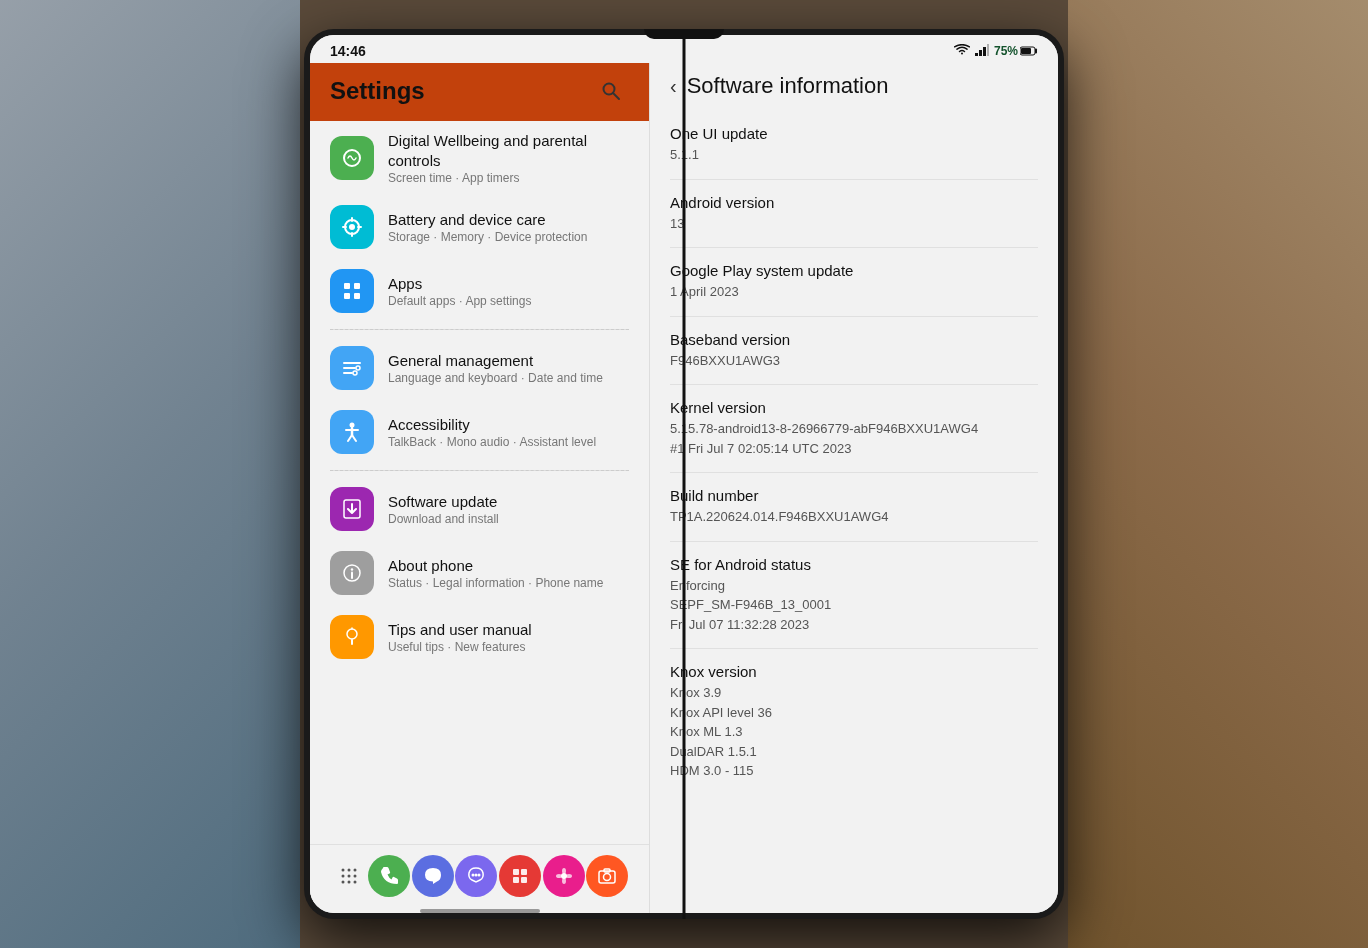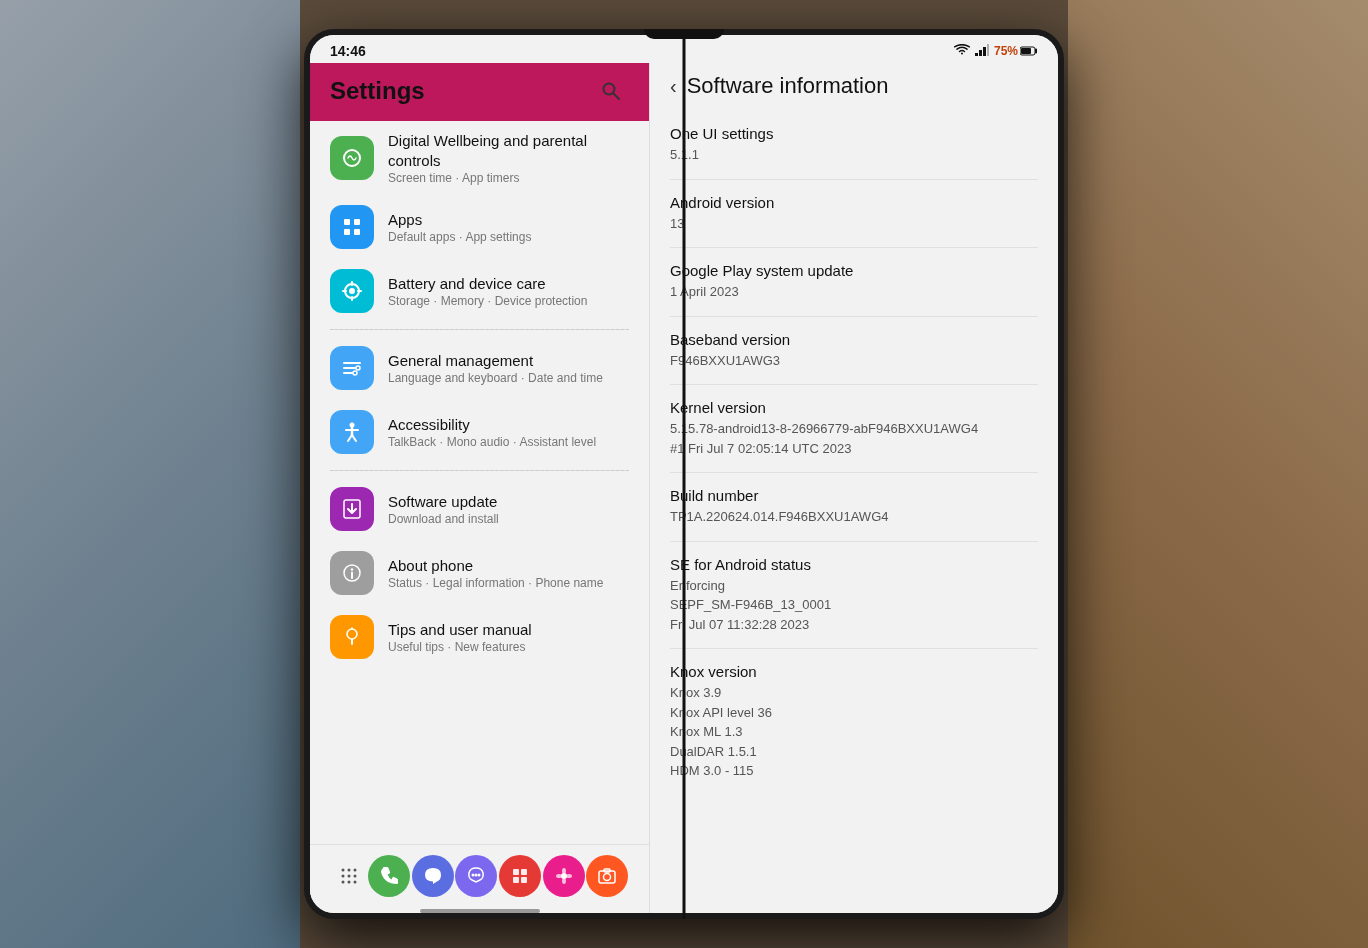--- a/index.html
+++ b/index.html
@@ -80,21 +80,21 @@
     .status-bar .time {
       font-size: 14px;
       font-weight: 700;
       color: #111;
     }
     .status-icons {
       display: flex;
       align-items: center;
       gap: 5px;
       font-size: 12px;
-      color: #c2410c;
+      color: #14532d;
     }
 
     
     .main-content {
       display: flex;
       flex: 1;
       overflow: hidden;
     }
 
     
@@ -106,21 +106,21 @@
       overflow: hidden;
       border-right: 1px solid #ddd;
       flex-shrink: 0;
     }
 
     .settings-header {
       display: flex;
       justify-content: space-between;
       align-items: center;
       padding: 10px 20px 12px;
-      background: #be185d;
+      background: #c2410c;
     }
     .settings-title {
       font-size: 24px;
       font-weight: 700;
       color: #111;
     }
     .search-icon-btn {
       width: 36px; height: 36px;
       display: flex; align-items: center; justify-content: center;
       font-size: 18px;
@@ -347,48 +347,48 @@
                 <path d="M7 11 Q9 7 11 11 Q13 15 15 11" fill="none" stroke="white" stroke-width="1.5" stroke-linecap="round"></path>
               </svg>
             </div>
             <div class="settings-text">
               <div class="settings-item-title">Digital Wellbeing and parental controls</div>
               <div class="settings-item-subtitle">Screen time · App timers</div>
             </div>
           </div>
 
           <div class="settings-item">
-            <div class="settings-icon icon-blue">
-              <svg width="22" height="22" viewBox="0 0 22 22">
-                <rect x="3" y="3" width="6" height="6" rx="1" fill="white"></rect>
-                <rect x="13" y="3" width="6" height="6" rx="1" fill="white"></rect>
-                <rect x="3" y="13" width="6" height="6" rx="1" fill="white"></rect>
-                <rect x="13" y="13" width="6" height="6" rx="1" fill="white"></rect>
-              </svg>
-            </div>
-            <div class="settings-text">
-              <div class="settings-item-title">Apps</div>
-              <div class="settings-item-subtitle">Default apps · App settings</div>
-            </div>
-          </div>
-
-          <div class="settings-item">
             <div class="settings-icon icon-teal">
               <svg width="22" height="22" viewBox="0 0 22 22">
                 <circle cx="11" cy="11" r="7" fill="none" stroke="white" stroke-width="2"></circle>
                 <circle cx="11" cy="11" r="3" fill="white"></circle>
                 <line x1="11" y1="2" x2="11" y2="5" stroke="white" stroke-width="2" stroke-linecap="round"></line>
                 <line x1="11" y1="17" x2="11" y2="20" stroke="white" stroke-width="2" stroke-linecap="round"></line>
                 <line x1="2" y1="11" x2="5" y2="11" stroke="white" stroke-width="2" stroke-linecap="round"></line>
                 <line x1="17" y1="11" x2="20" y2="11" stroke="white" stroke-width="2" stroke-linecap="round"></line>
               </svg>
             </div>
             <div class="settings-text">
               <div class="settings-item-title">Battery and device care</div>
               <div class="settings-item-subtitle">Storage · Memory · Device protection</div>
+            </div>
+          </div>
+
+          <div class="settings-item">
+            <div class="settings-icon icon-blue">
+              <svg width="22" height="22" viewBox="0 0 22 22">
+                <rect x="3" y="3" width="6" height="6" rx="1" fill="white"></rect>
+                <rect x="13" y="3" width="6" height="6" rx="1" fill="white"></rect>
+                <rect x="3" y="13" width="6" height="6" rx="1" fill="white"></rect>
+                <rect x="13" y="13" width="6" height="6" rx="1" fill="white"></rect>
+              </svg>
+            </div>
+            <div class="settings-text">
+              <div class="settings-item-title">Apps</div>
+              <div class="settings-item-subtitle">Default apps · App settings</div>
             </div>
           </div>
 
           <hr class="divider">
 
           <div class="settings-item">
             <div class="settings-icon icon-blue-light">
               <svg width="22" height="22" viewBox="0 0 22 22">
                 <line x1="3" y1="6" x2="19" y2="6" stroke="white" stroke-width="2" stroke-linecap="round"></line>
                 <line x1="3" y1="11" x2="14" y2="11" stroke="white" stroke-width="2" stroke-linecap="round"></line>
@@ -528,21 +528,21 @@
 
       <div class="software-panel">
         <div class="software-header">
           <span class="back-btn">‹</span>
           <span class="software-title">Software information</span>
         </div>
 
         <div class="software-content">
 
           <div class="info-item">
-            <div class="info-label">One UI settings</div>
+            <div class="info-label">One UI update</div>
             <div class="info-value">5.1.1</div>
           </div>
 
           <div class="info-item">
             <div class="info-label">Android version</div>
             <div class="info-value">13</div>
           </div>
 
           <div class="info-item">
             <div class="info-label">Google Play system update</div>

